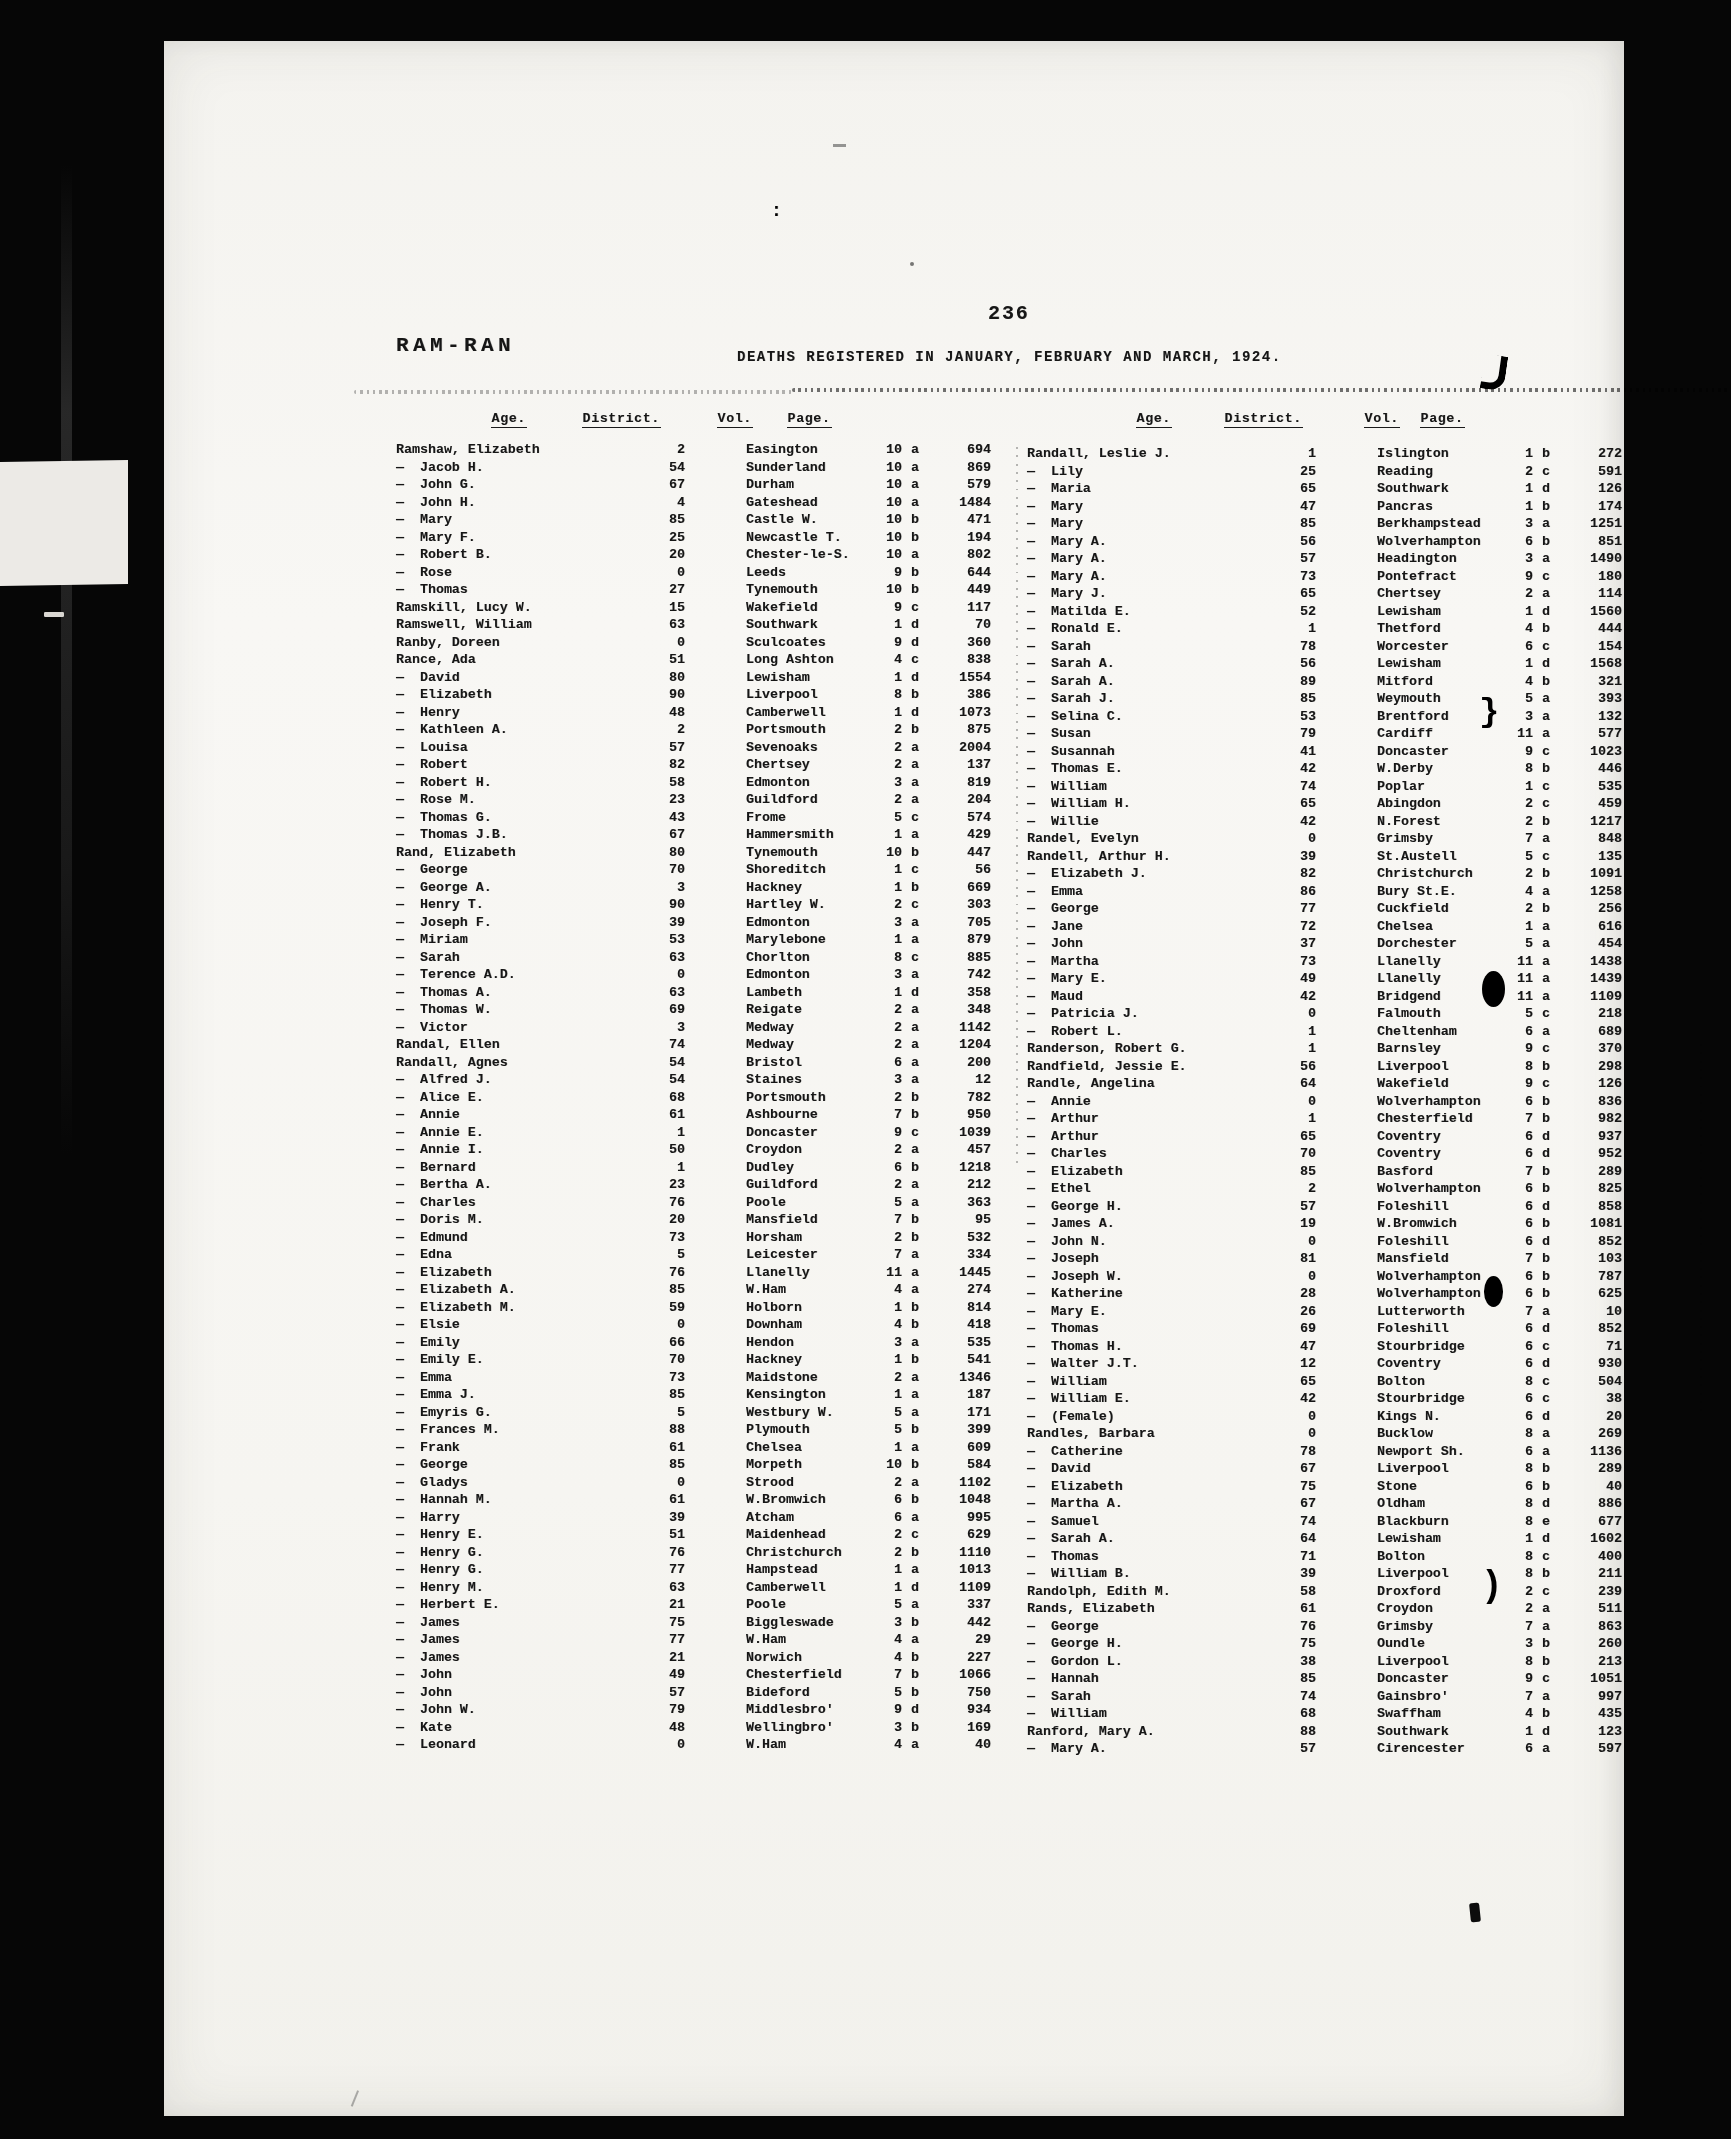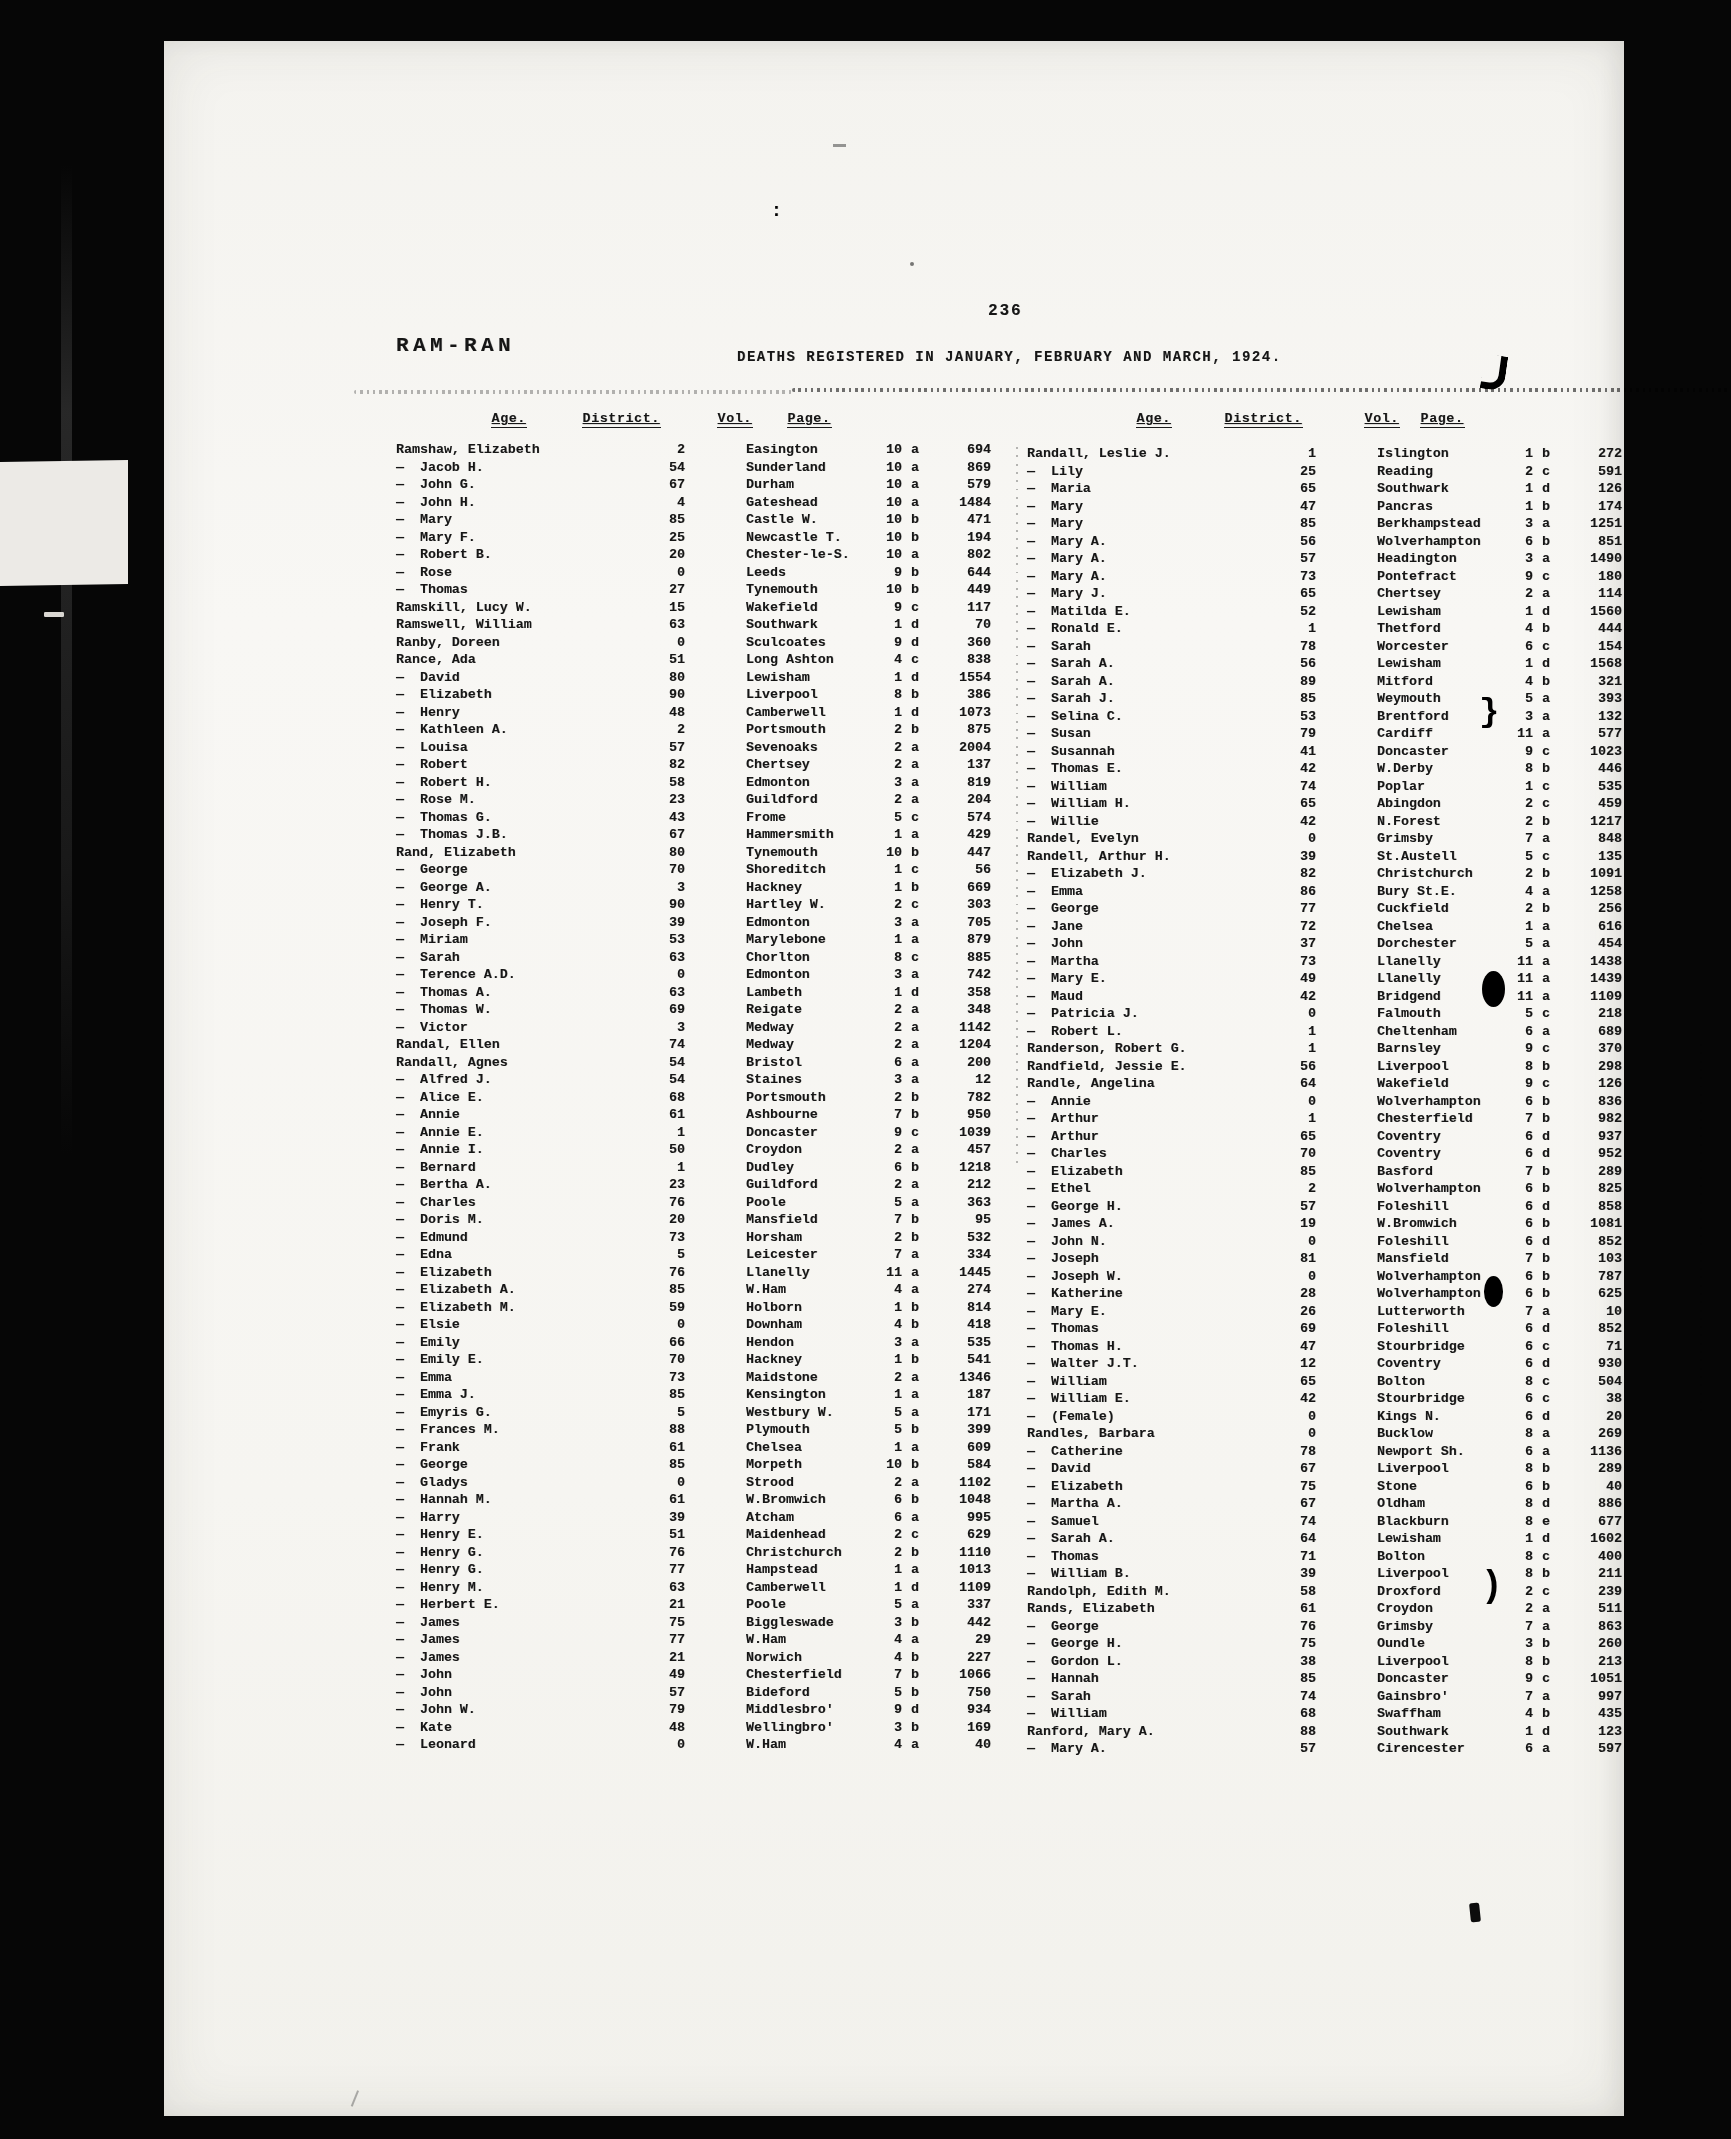--- a/index.html
+++ b/index.html
@@ -8,25 +8,25 @@
   
   .film-streak{position:absolute;left:61px;top:165px;width:11.4px;height:990px;
     background:linear-gradient(180deg,transparent,#3a3a3a 25%,#232323 70%,transparent);opacity:.65;}
   .film-notch{position:absolute;left:0;top:461px;width:128px;height:124px;background:#eceae6;transform:skewY(-1deg);}
   .film-dash{position:absolute;left:44px;top:612px;width:20.3px;height:5.1px;background:#d9d7d2;border-radius:1.3px;}
   
   #paper{position:absolute;left:164px;top:41px;width:1460px;height:2075px;
     background:linear-gradient(180deg,#f4f3ef,#f8f7f4 28%,#f6f5f1 70%,#f2f1ec);
     box-shadow:inset 0 0 57px rgba(60,55,45,.10), inset -9px 0 19px rgba(0,0,0,.06);}
   .typed{color:#161616;font-weight:700;text-shadow:0.4px 0.4px 0 rgba(25,25,25,.35);}
-  .pagenum{position:absolute;left:824px;top:261px;font-size:16px;letter-spacing:1.9px;}
+  .pagenum{position:absolute;left:824px;top:261px;font-size:20px;letter-spacing:1.9px;}
   .range{position:absolute;left:232px;top:293px;font-size:21px;letter-spacing:4.4px;}
   .title{position:absolute;left:573px;top:292px;font-size:14px;letter-spacing:1.5px;margin-top:16px;}
   .thead{position:absolute;top:370px;font-size:13.3px;letter-spacing:0.6px;
-    border-bottom:1.6px solid #1a1a1a;padding:0 1.3px 1.3px 0.6px;text-decoration:underline;}
+    border-bottom:1.6px solid #1a1a1a;padding:0 1.3px 1.3px 0.6px;}
   
   .col{position:absolute;width:609px;}
   #left-col{left:232px;top:400px;}
   #right-col{left:863px;top:404px;}
   .rowline{position:relative;height:17.5px;font-size:13.3px;line-height:17.5px;}
   .cell{position:absolute;white-space:pre;color:#161616;font-weight:700;
     text-shadow:0.4px 0.4px 0 rgba(25,25,25,.35);}
   .c-name{left:0;}
   .c-age{left:234px;width:55px;text-align:right;}
   .c-dist{left:350px;}

